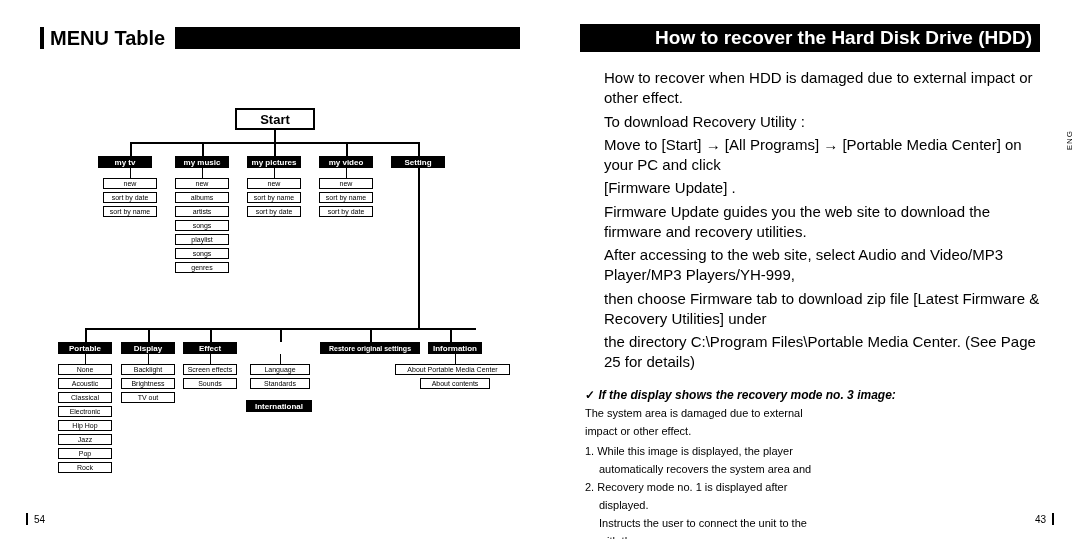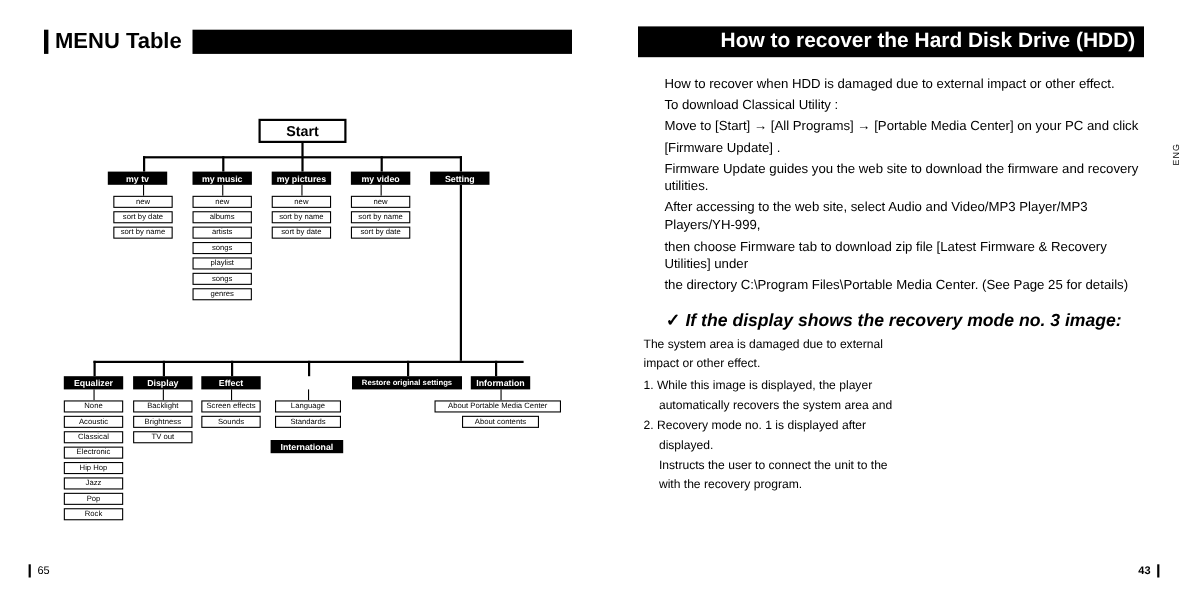--- a/index.html
+++ b/index.html
@@ -40,39 +40,39 @@
   }
   .w54 { width: 54px; }
   .w60 { width: 60px; }
 
   
   .hl { position: absolute; background: #000; }
 
   
   .right-area { position: absolute; top: 68px; left: 585px; width: 455px; font-size: 11px; line-height: 1.35; }
   .right-area p { margin-bottom: 3px; }
-  .subhead { font-weight: bold; font-style: italic; font-size: 16px; margin-top: 14px; margin-bottom: 6px; text-align: center; }
+  .subhead { font-weight: bold; font-style: italic; font-size: 12px; margin-top: 14px; margin-bottom: 6px; }
   .slash { font-style: normal; font-weight: bold; }
   .right-area .indent { padding-left: 14px; }
-  .intro { font-size: 12px; padding-left: 19px; }
+  .intro { font-size: 15px; padding-left: 19px; }
 
   
   .eng-tab {
     position: absolute; right: 6px; top: 130px; font-size: 8px; letter-spacing: 1px;
     writing-mode: vertical-rl; transform: rotate(180deg);
   }
 
   
   .pg-left {
     position: absolute; bottom: 14px; left: 26px; font-size: 10px;
     border-left: 2px solid #000; padding-left: 6px; height: 12px; display: flex; align-items: center;
   }
   .pg-right {
     position: absolute; bottom: 14px; right: 26px; font-size: 10px;
-    border-right: 2px solid #000; padding-right: 6px; height: 12px; display: flex; align-items: center; font-weight: bold;
+    border-right: 2px solid #000; padding-right: 6px; height: 12px; display: flex; align-items: center;
   }
 </style>
 </head>
 <body>
 
 <div class="page">
 
   <div class="header-left">
     <div class="bar"></div>
     <div class="title">MENU Table</div>
@@ -129,21 +129,21 @@
 
     <div class="hl" style="left:378px; top:68px; width:2px; height:160px;"></div>
     <div class="hl" style="left:45px; top:228px; width:391px; height:2px;"></div>
     <div class="hl" style="left:45px;  top:228px; width:2px; height:14px;"></div>
     <div class="hl" style="left:108px; top:228px; width:2px; height:14px;"></div>
     <div class="hl" style="left:170px; top:228px; width:2px; height:14px;"></div>
     <div class="hl" style="left:240px; top:228px; width:2px; height:14px;"></div>
     <div class="hl" style="left:330px; top:228px; width:2px; height:14px;"></div>
     <div class="hl" style="left:410px; top:228px; width:2px; height:14px;"></div>
 
-    <div class="blackbox w54" style="left:18px;  top:242px;">Equalizer</div>
+    <div class="blackbox w54" style="left:18px;  top:242px;">Portable</div>
     <div class="blackbox w54" style="left:81px;  top:242px;">Display</div>
     <div class="blackbox w54" style="left:143px; top:242px;">Effect</div>
     <div class="blackbox" style="left:206px; top:256px; width:66px;margin-top:44px;">International</div>
     <div class="blackbox" style="left:280px; top:242px; width:100px; font-size:7px;">Restore original settings</div>
     <div class="blackbox w54" style="left:388px; top:242px;">Information</div>
 
     <div class="hl" style="left:45px;  top:254px; width:1px; height:10px;"></div>
     <div class="hl" style="left:108px; top:254px; width:1px; height:10px;"></div>
     <div class="hl" style="left:170px; top:254px; width:1px; height:10px;"></div>
     <div class="hl" style="left:240px; top:254px; width:1px; height:10px;"></div>
@@ -168,21 +168,21 @@
     <div class="whitebox w60" style="left:210px; top:264px;">Language</div>
     <div class="whitebox w60" style="left:210px; top:278px;">Standards</div>
 
     <div class="whitebox" style="left:355px; top:264px; width:115px; font-size:7px;">About Portable Media Center</div>
     <div class="whitebox" style="left:380px; top:278px; width:70px;">About contents</div>
 
   </div>
 
   <div class="right-area">
     <p class="intro">How to recover when HDD is damaged due to external impact or other effect.</p>
-    <p class="intro">To download Classical Utility :</p>
+    <p class="intro">To download Recovery Utility :</p>
     <p class="intro">Move to [Start]  → [All Programs]  → [Portable Media Center]  on your PC and click</p>
     <p class="intro">[Firmware Update] .</p>
     <p class="intro">Firmware Update guides you the web site to download the firmware and recovery utilities.</p>
     <p class="intro">After accessing to the web site, select Audio and Video/MP3 Player/MP3 Players/YH-999,</p>
     <p class="intro">then choose Firmware tab to download zip file [Latest Firmware &amp; Recovery Utilities]  under</p>
     <p class="intro">the directory C:\Program Files\Portable Media Center. (See Page 25 for details)</p>
 
     <p class="subhead"><span class="slash">✓ </span><span>If the display shows the recovery mode no. 3 image:</span></p>
 
     <p>The system area is damaged due to external</p>
@@ -190,16 +190,16 @@
 
     <p>1. While this image is displayed, the player</p>
     <p class="indent">automatically recovers the system area and</p>
 
     <p>2. Recovery mode no. 1 is displayed after</p>
     <p class="indent">displayed.</p>
     <p class="indent">Instructs the user to connect the unit to the</p>
     <p class="indent">with the recovery program.</p>
   </div>
 
-  <div class="pg-left">65</div>
+  <div class="pg-left">54</div>
   <div class="pg-right">43</div>
 
 </div>
 
 </body></html>

